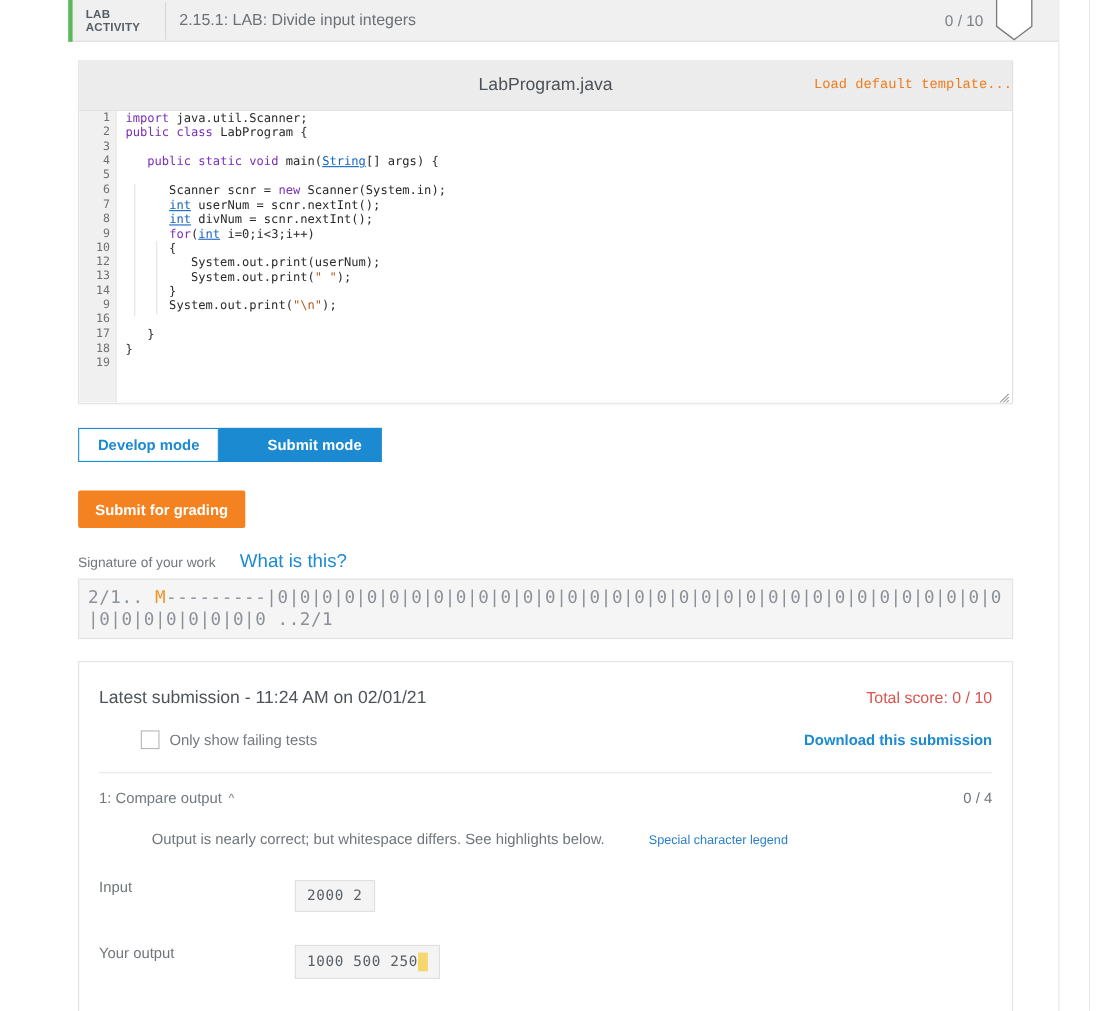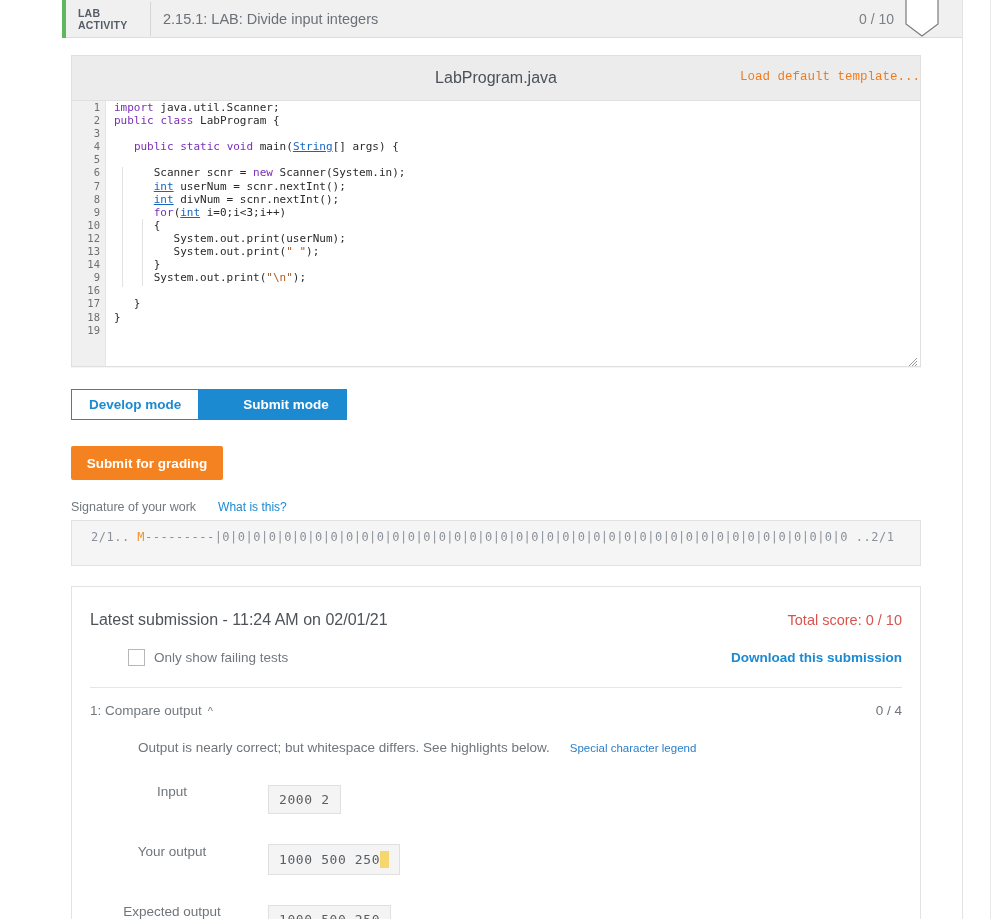--- a/index.html
+++ b/index.html
@@ -147,26 +147,26 @@
     font-size: 13.5px; font-weight: bold;
     display: flex; align-items: center; justify-content: center;
     border: none; cursor: pointer; border-radius: 2px;
   }
 
   
   .sig-label-row {
     margin: 20px 9px 0 9px; display: flex; align-items: baseline;
   }
   .sig-label { font-size: 12.5px; color: #72787d; }
-  .sig-link { margin-left: 22px; font-size: 12px; color: #1b8ad1; cursor: pointer; }
+  .sig-link { margin-left: 22px; font-size: 17px; color: #1b8ad1; cursor: pointer; }
   .sig-box {
     margin: 6px 9px 0 9px; width: 850px; min-height: 46px;
     background: #f5f5f5; border: 1px solid #e2e2e2;
     font-family: "DejaVu Sans Mono", monospace;
-    font-size: 12px; color: #8b9199; padding: 6px 8px 7px 19px;
+    font-size: 16px; color: #8b9199; padding: 6px 8px 7px 8px;
     line-height: 20px; letter-spacing: .5px; word-break: break-all;
   }
   .sig-box .sig-m { color: #f0932b; }
 
   
   .submission {
     margin: 20px 9px 0 9px; width: 850px;
     border: 1px solid #e3e3e3; background: #fff; padding: 0 18px 24px 18px;
   }
   .sub-head {
@@ -184,27 +184,27 @@
     margin-left: auto; font-size: 13.5px; color: #1b8ad1;
     font-weight: bold; cursor: pointer;
   }
   .divider { height: 1px; background: #e6e6e6; margin-top: 21px; }
 
   .test-head { display: flex; align-items: center; margin-top: 15px; }
   .test-title { font-size: 13.5px; color: #72787d; cursor: pointer; text-align: right; }
   .chev { margin-left: 6px; font-size: 11px; color: #72787d; }
   .test-score { margin-left: auto; font-size: 13.5px; color: #6f757a; }
 
-  .test-msg-row { display: flex; align-items: baseline; margin: 22px 0 0 48px; }
+  .test-msg-row { display: flex; align-items: baseline; margin: 22px 0 0 48px; gap: 20px; }
   .test-msg { font-size: 13.5px; color: #6f757a; }
   .legend-link { margin-left: 20px; font-size: 11.5px; color: #2a7fc9; cursor: pointer; }
 
   .io-row { display: flex; align-items: center; margin-top: 14px; }
   .io-label {
-    width: 178px; text-align: center; padding-right: 14px;
+    width: 178px; text-align: left; padding-right: 14px;
     font-size: 13.5px; color: #6f757a;
   }
   .io-box {
     background: #f4f4f4; border: 1px solid #e0e0e0;
     font-family: "DejaVu Sans Mono", monospace; font-size: 13px;
     color: #585e63; padding: 6px 10px; letter-spacing: .6px;
     display: inline-flex; align-items: center; white-space: pre; margin-top: 16px;
   }
   .ws-hl { background: #f5d76e; display: inline-block; width: 9px; height: 17px; }
 </style>

